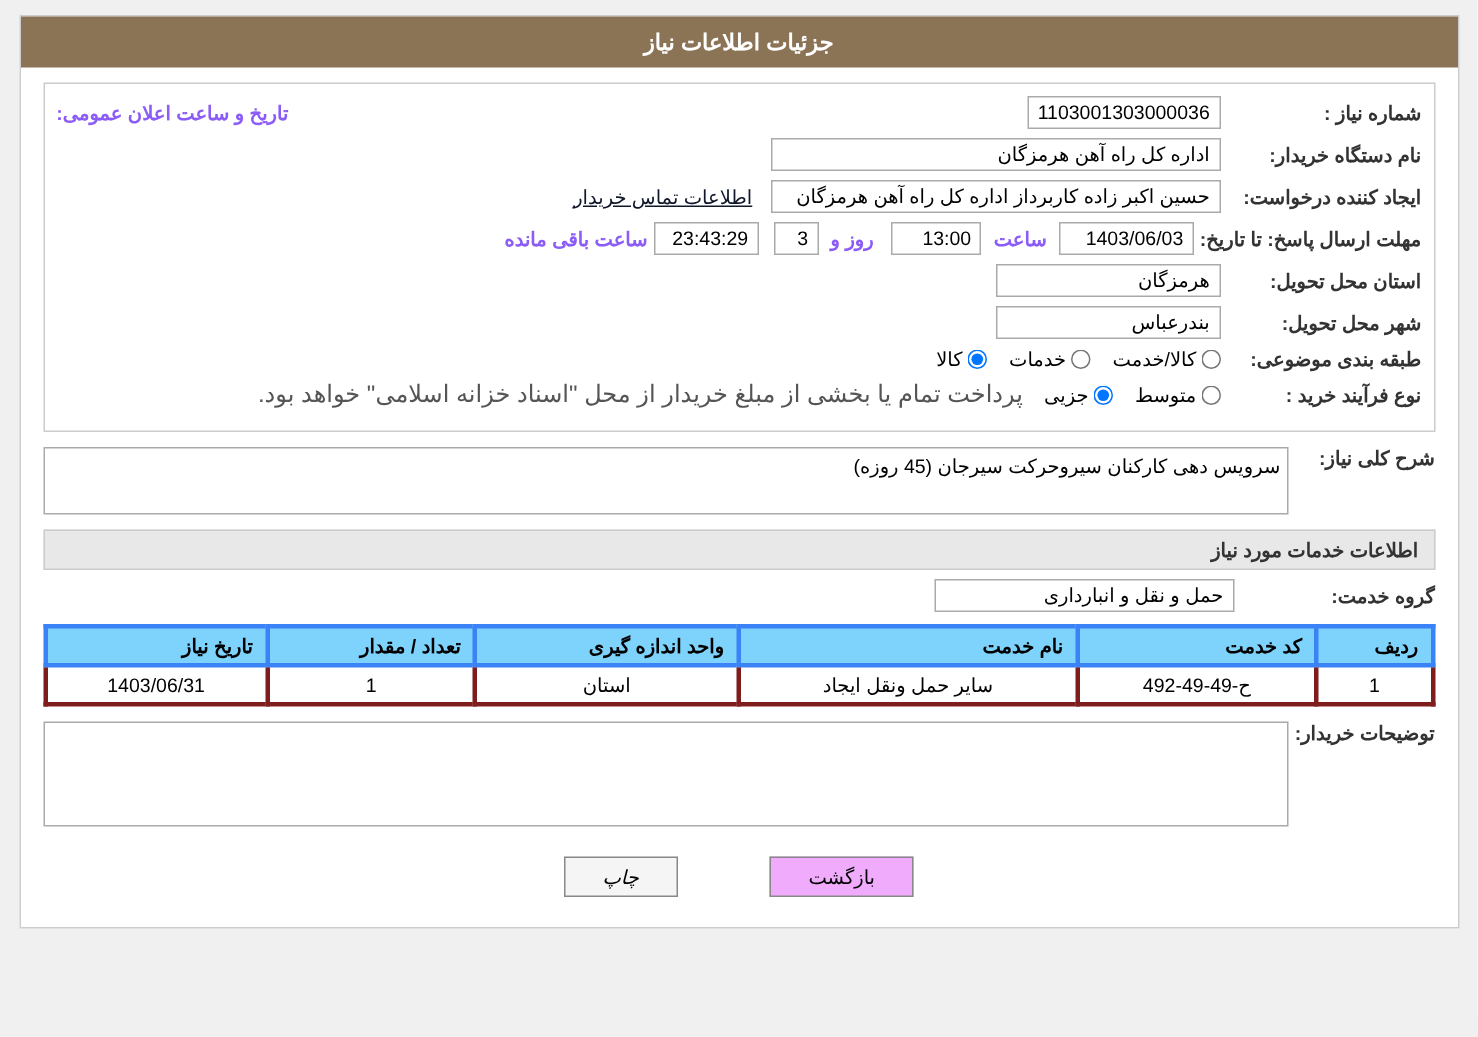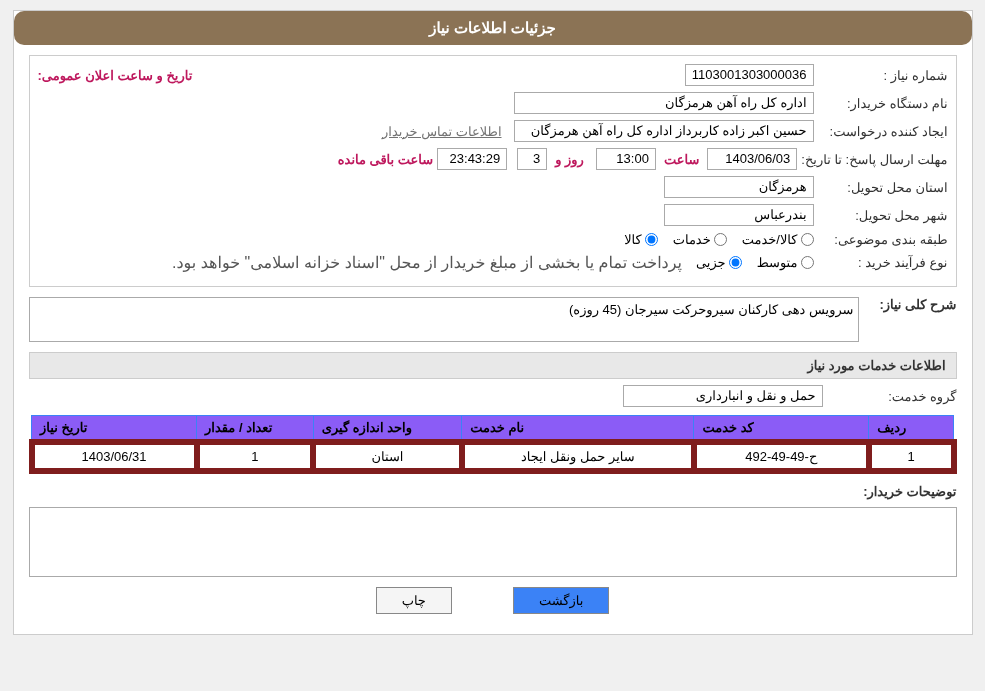--- a/index.html
+++ b/index.html
@@ -19,52 +19,51 @@
       background: #fff;
       border: 1px solid #ccc;
     }
     .page-header {
       background: #8b7355;
       color: #fff;
       text-align: center;
       padding: 8px 23px;
       font-size: 15px;
       font-weight: bold;
-      border-radius: 10px;
     }
     .content {
       padding: 10px 15px;
     }
     .info-section {
       border: 1px solid #ccc;
       margin-bottom: 10px;
       padding: 8px;
     }
     .row {
       display: flex;
       align-items: center;
       margin-bottom: 6px;
       gap: 4px;
     }
     .label {
       color: #333;
       white-space: nowrap;
       min-width: 130px;
       text-align: right;
-      font-weight: normal;
+      font-weight: bold;
     }
     .value-box {
       border: 1px solid #aaa;
       background: #fff;
       padding: 2px 6px;
       min-height: 22px;
       min-width: 80px;
     }
     .link-text {
-      color: #737373;
+      color: #0f172a;
       text-decoration: underline;
       cursor: pointer;
     }
     .radio-group {
       display: flex;
       gap: 15px;
       align-items: center;
     }
     .radio-item {
       display: flex;
@@ -92,58 +91,59 @@
     }
     .table-section {
       margin-bottom: 10px;
     }
     table {
       width: 100%;
       border-collapse: collapse;
       font-size: 13px;
     }
     table th {
-      background: #8b5cf6;
-      border: 1px solid #3b82f6;
+      background: #7dd3fc;
+      border: 3px solid #3b82f6;
       padding: 4px 8px;
-      text-align: left;
+      text-align: right;
       font-weight: bold;
     }
     table td {
-      border: 6px solid #7f1d1d;
-      padding: 4px 24px;
+      border: 3px solid #7f1d1d;
+      padding: 4px 12px;
       text-align: center;
     }
     .footer-buttons {
       display: flex;
       justify-content: center;
       gap: 15px;
       padding: 10px;
     }
     .btn {
       padding: 5px 25px;
       border: 1px solid #888;
       background: #f5f5f5;
       cursor: pointer;
       font-size: 13px;
       font-family: Tahoma, Arial, sans-serif;
     }
     .btn-print {
       background: #f5f5f5;
+      font-style: italic;
     }
     .btn-back {
-      background: #3b82f6;
+      background: #f0abfc;
       margin-left: 46px;
     }
     .note-text {
       color: #555;
       font-size: 16px;
     }
     .inline-label {
-      color: #be185d;
+      color: #8b5cf6;
       white-space: nowrap;
       font-weight: bold;
     }
   </style>
 </head>
 <body>
 
 <div class="page-container">
 
   <div class="page-header">
@@ -258,21 +258,21 @@
               <td>ح-49-49-492</td>
               <td>سایر حمل ونقل ایجاد</td>
               <td>استان</td>
               <td>1</td>
               <td>1403/06/31</td>
             </tr>
           </tbody>
       </table>
     </div>
 
-    <div style="display:flex;align-items:flex-start;gap:8px;flex-direction:column;">
+    <div style="display:flex;align-items:flex-start;gap:8px;margin-bottom:10px;">
       <span class="label" style="min-width:90px;font-weight:bold;">توضیحات خریدار:</span>
       <textarea class="textarea-box" style="min-height: 70px;" readonly=""></textarea>
     </div>
 
     <div class="footer-buttons">
       <button class="btn btn-back">بازگشت</button>
       <button class="btn btn-print">چاپ</button>
     </div>
 
   </div>

